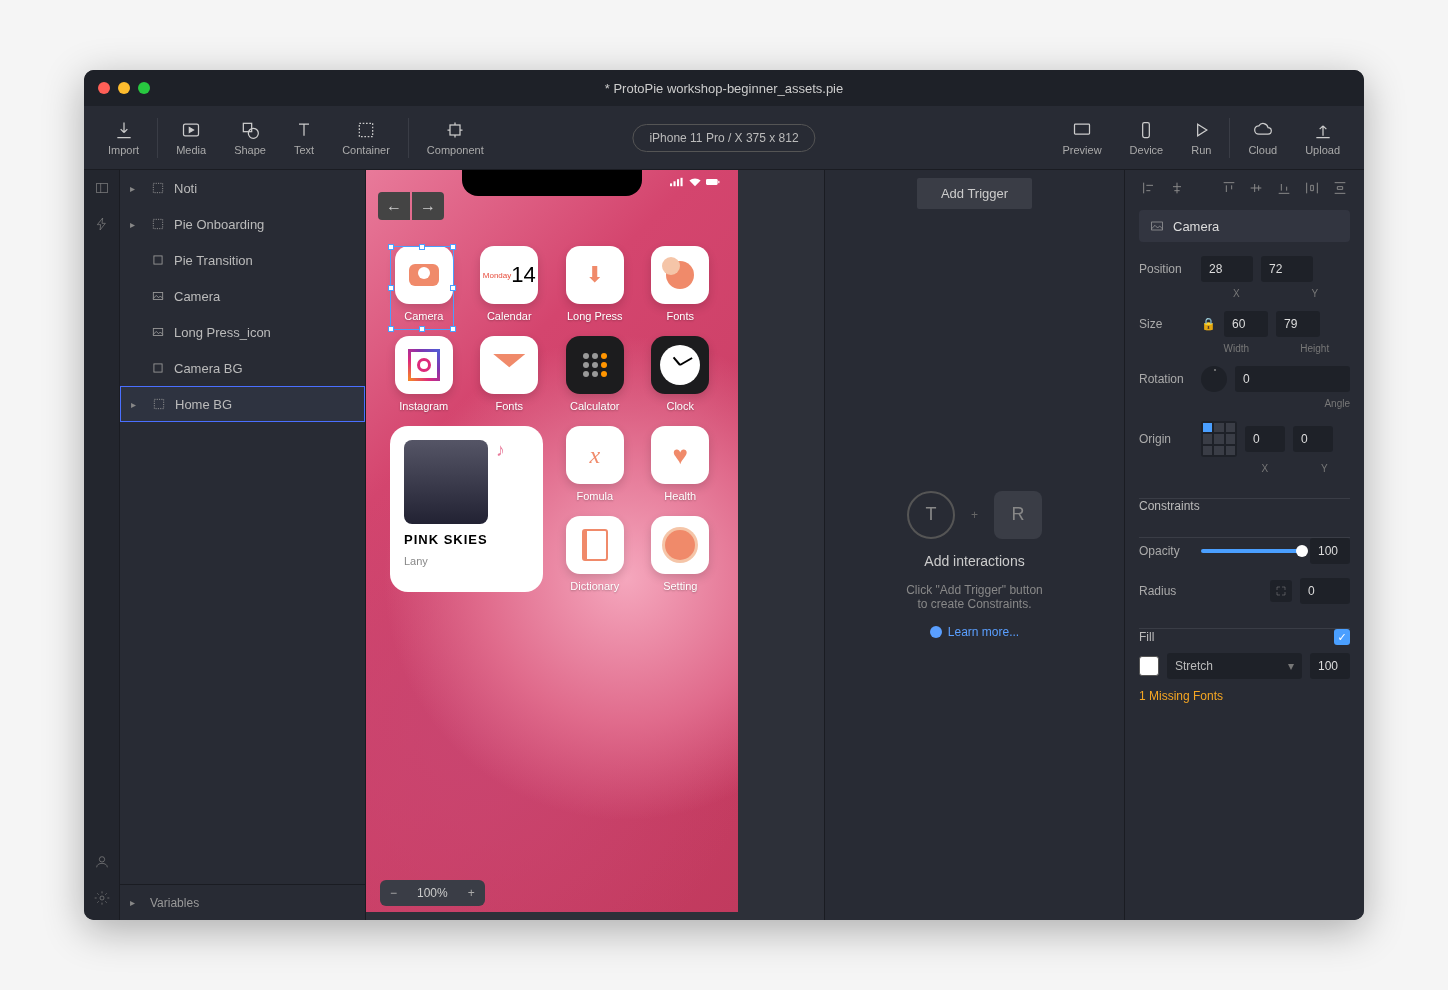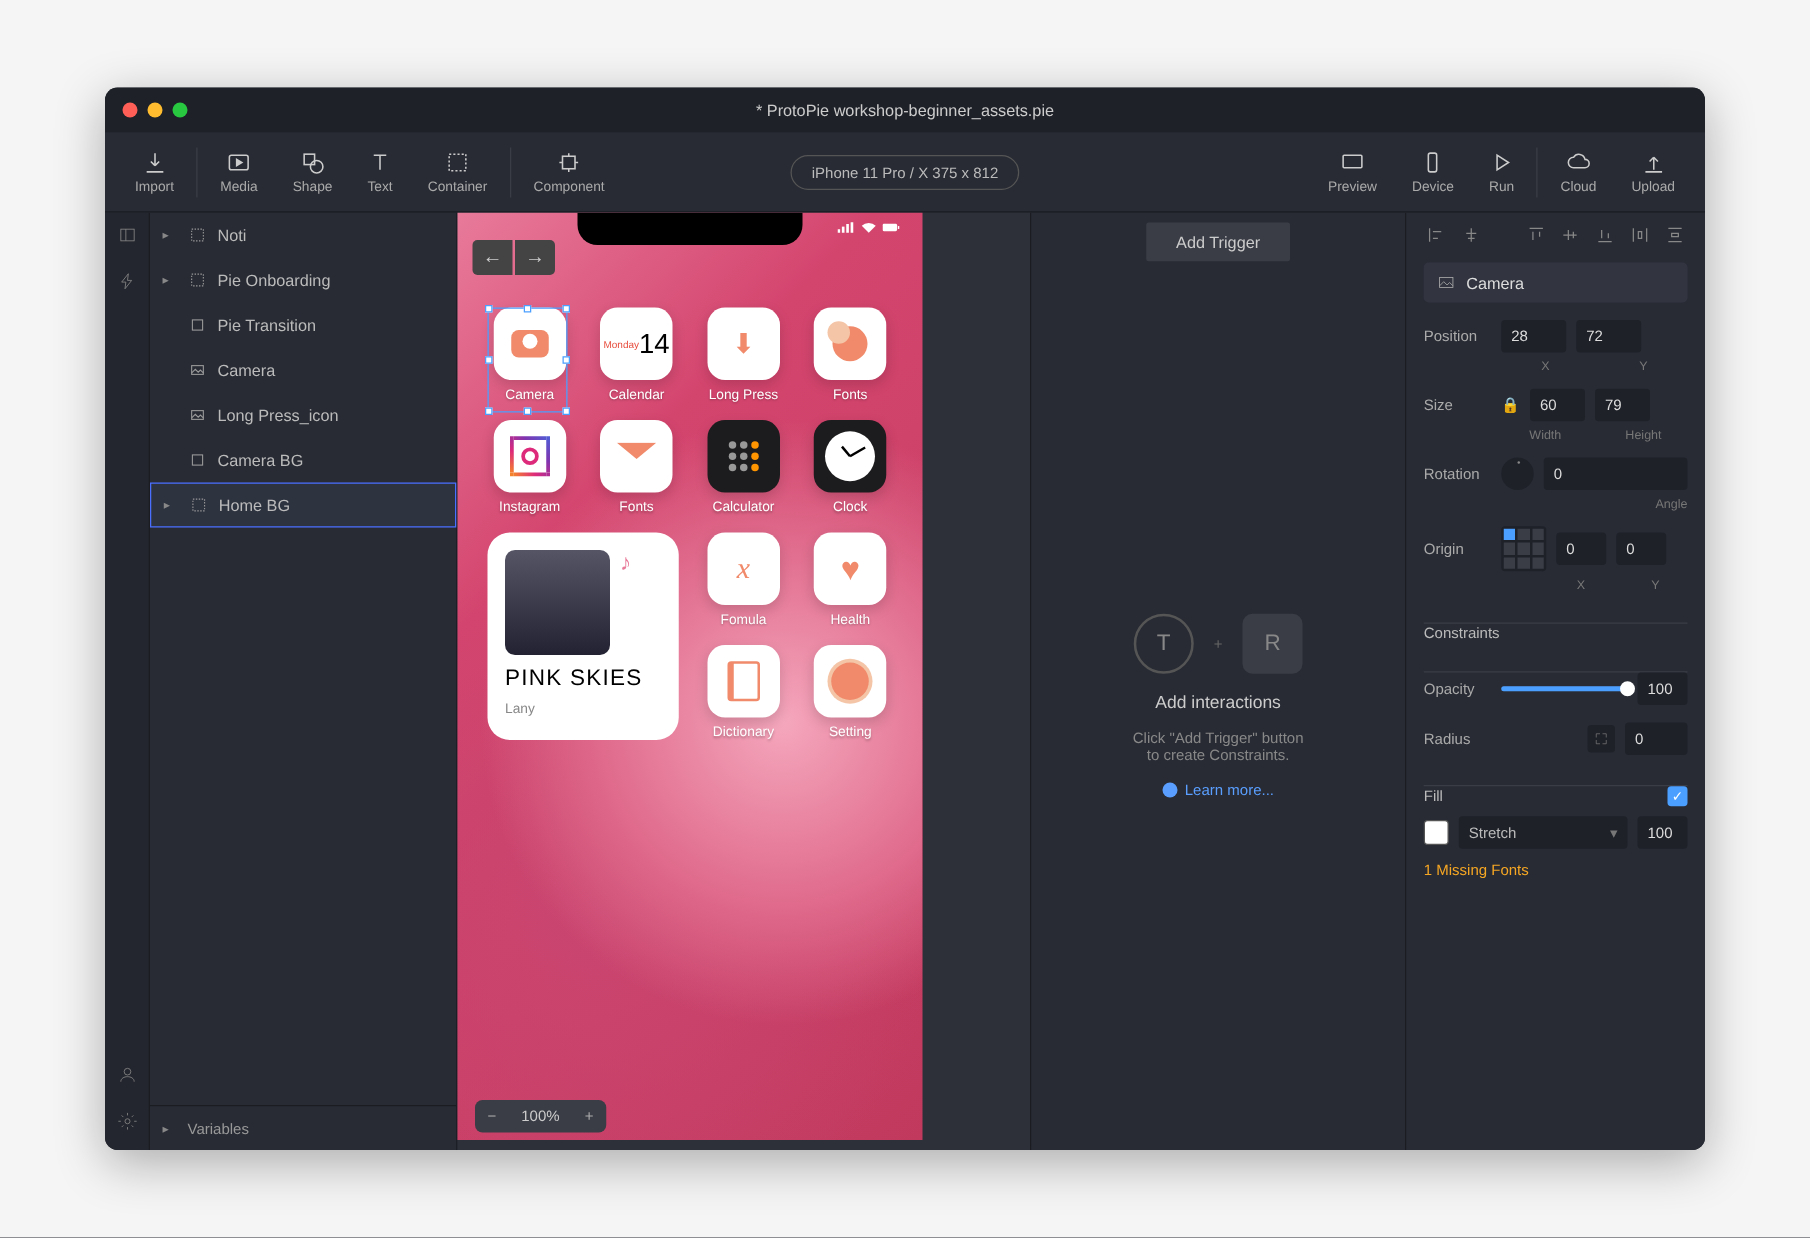--- a/index.html
+++ b/index.html
@@ -41,21 +41,21 @@
 .selbox .h{position:absolute;width:6px;height:6px;background:#fff;border:1px solid #4a9fff}
 .grid{position:absolute;top:76px;left:24px;right:24px;display:grid;grid-template-columns:repeat(4,1fr);gap:14px 18px;z-index:3}
 .app{display:flex;flex-direction:column;align-items:center;gap:6px}
 .app .ic{width:58px;height:58px;background:#fff;border-radius:14px;display:flex;align-items:center;justify-content:center;box-shadow:0 4px 10px rgba(0,0,0,.15)}
 .app .lbl{color:#fff;font-size:11px;text-shadow:0 1px 2px rgba(0,0,0,.3)}
 .widget{background:#1c1c1e;border-radius:18px;grid-column:3/5;grid-row:1/3;padding:14px;color:#fff;font-size:13px;display:flex;flex-direction:column;gap:4px}
 .widget .rings{width:48px;height:48px;border-radius:50%;border:4px solid #ff2d55;position:relative;margin-bottom:6px}
 .widget .rings:before{content:'';position:absolute;inset:5px;border:4px solid #a0f000;border-radius:50%}
 .music{background:#fff;border-radius:18px;grid-column:1/3;padding:14px;display:flex;flex-direction:column;gap:8px}
 .music .cover{width:84px;height:84px;background:linear-gradient(#556,#223);border-radius:8px}
-.music .mtitle{font-weight:400;font-size:18px;letter-spacing:1px}
+.music .mtitle{font-weight:700;font-size:13px;letter-spacing:1px}
 .music .artist{font-size:11px;color:#888}
 .music-row{display:flex;gap:8px;align-items:flex-start}
 .music-note{color:#e87a9a;font-size:18px}
 .zoom{position:absolute;bottom:14px;left:14px;background:#3a3d46;border-radius:6px;display:flex;align-items:center;color:#ccc;font-size:12px;z-index:20}
 .zoom span{padding:6px 10px}
 .zbtn{padding:6px 10px;cursor:pointer;color:#aaa}
 .mid{width:300px;background:#282b34;border-left:1px solid #1a1c22;display:flex;flex-direction:column;align-items:center}
 .addtrig{background:#3a3d46;color:#ccc;font-size:13px;padding:8px 24px;margin-top:8px;border-radius:2px;cursor:pointer}
 .mid-center{flex:1;display:flex;flex-direction:column;align-items:center;justify-content:center;gap:14px;color:#888;font-size:12px;text-align:center;padding:0 20px}
 .tr-circles{display:flex;align-items:center;gap:16px}

